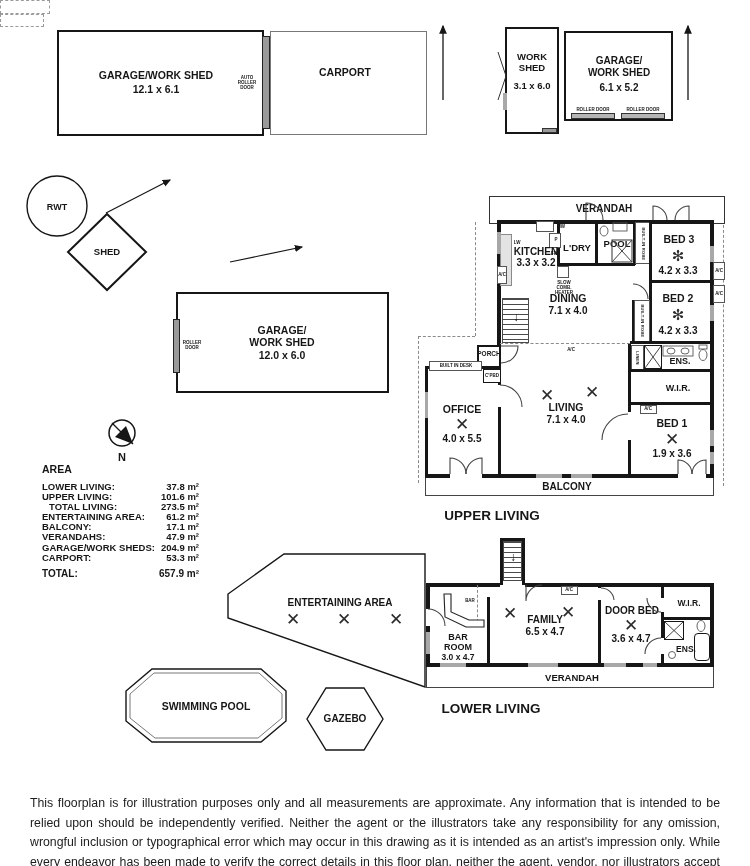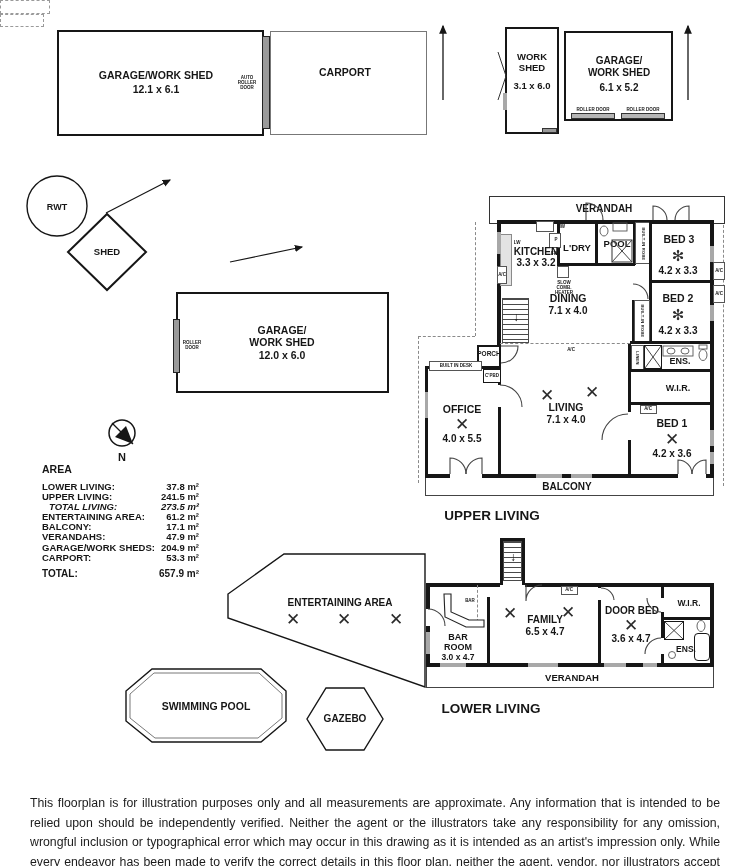--- a/index.html
+++ b/index.html
@@ -11,21 +11,21 @@
   .thickbox{border:2.5px solid #161616;background:#fff}
   .graybox{border:1.4px solid #777;background:#fff}
   .win{background:#a8a8a8}
   .smbox{border:1px solid #555;background:#fff}
   .lb{transform:translate(-50%,-50%);font-weight:700;text-align:center;white-space:nowrap;line-height:1.12}
   .vlb{transform:translate(-50%,-50%);font-weight:700;font-size:4px;letter-spacing:.3px;
        writing-mode:vertical-rl;white-space:nowrap;text-align:center}
   .wr{white-space:normal}
   .t4{font-size:4.5px}.t65{font-size:6.5px}.t8{font-size:8.5px}
   .t9{font-size:9px}.t95{font-size:9.5px}.t10{font-size:10px}.t11{font-size:10.5px}.t13{font-size:13.5px}
-  .it{font-style:italic}
+  .it{}
   .fan{font-size:17px;font-weight:400;color:#2b2b2b}
   .fanfl{font-size:15px;font-weight:400;color:#2b2b2b}
   .dash{border-left:1px dashed #8a8a8a}
   .dashh{border-top:1px dashed #8a8a8a}
   .dashr{border:1px dashed #9a9a9a;background:transparent}
   .stairs{background:repeating-linear-gradient(180deg,#4a4a4a 0 1px,#fff 1px 5px);border:1px solid #4a4a4a}
   svg{position:absolute;left:0;top:0;pointer-events:none}
   .areaTable{position:absolute;left:42px;top:463px;width:157px}
   .areaTable .title{font-weight:700;font-size:10.5px;margin-bottom:7px}
   .areaTable .row{display:flex;justify-content:space-between;font-weight:700;font-size:9.5px;line-height:10.1px}
@@ -84,21 +84,21 @@
   <span class="lb" style="left:122px;top:457px;font-size:11px">N</span>
 
   <div class="areaTable">
     <div class="title">AREA</div>
     <div class="row">
         <span class="rl">LOWER LIVING:</span>
         <span>37.8 m²</span>
       </div>
     <div class="row">
         <span class="rl">UPPER LIVING:</span>
-        <span>241.5 m²</span>
+        <span>101.6 m²</span>
       </div>
     <div class="row ind it">
         <span class="rl">TOTAL LIVING:</span>
         <span>273.5 m²</span>
       </div>
     <div class="row">
         <span class="rl">ENTERTAINING AREA:</span>
         <span>61.2 m²</span>
       </div>
     <div class="row">
@@ -224,21 +224,21 @@
   <span class="lb t9" style="left:678px;top:388px">W.I.R.</span>
   <span class="lb t11" style="left:462px;top:410px">OFFICE</span>
   <span class="lb fan" style="left:462px;top:425px">✕</span>
   <span class="lb t10" style="left:462px;top:439px">4.0 x 5.5</span>
   <span class="lb fan" style="left:547px;top:396px">✕</span>
   <span class="lb fan" style="left:592px;top:393px">✕</span>
   <span class="lb t11" style="left:566px;top:408px">LIVING</span>
   <span class="lb t10" style="left:566px;top:420px">7.1 x 4.0</span>
   <span class="lb t11" style="left:672px;top:424px">BED 1</span>
   <span class="lb fan" style="left:672px;top:440px">✕</span>
-  <span class="lb t10" style="left:672px;top:454px">4.2 x 3.6</span>
+  <span class="lb t10" style="left:672px;top:454px">1.9 x 3.6</span>
   <span class="lb t13" style="left:492px;top:516px">UPPER LIVING</span>
 
   <div class="w" style="left:500px;top:538px;width:3px;height:47px"></div>
   <div class="w" style="left:522px;top:538px;width:3px;height:47px"></div>
   <div class="w" style="left:500px;top:538px;width:25px;height:3px"></div>
   <div class="stairs" style="left:503px;top:541px;width:19px;height:40px"></div>
   <span class="lb" style="left:513px;top:558px;font-size:12px">↓</span>
 
   <div class="w" style="left:426px;top:583px;width:74px;height:4px"></div>
   <div class="w" style="left:525px;top:583px;width:189px;height:4px"></div>

